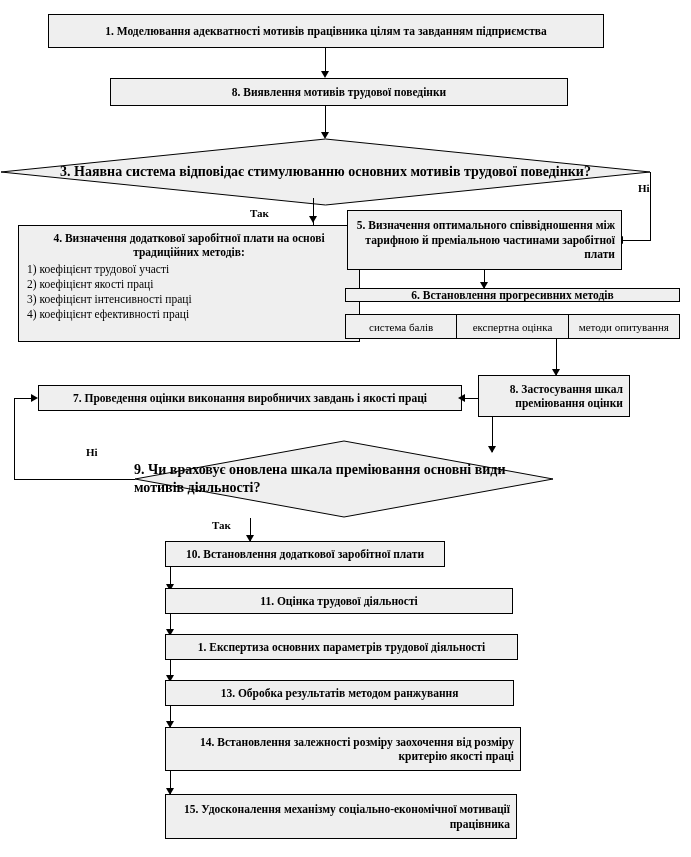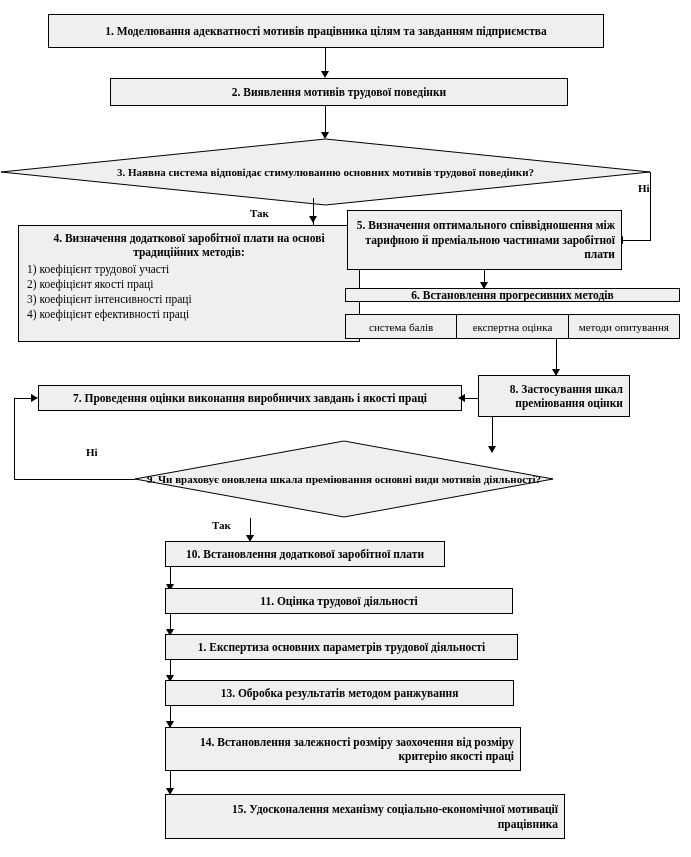--- a/index.html
+++ b/index.html
@@ -62,22 +62,22 @@
   }
   .diamond-label {
     position: absolute;
     left: 0;
     top: 0;
     width: 100%;
     height: 100%;
     display: flex;
     align-items: center;
     justify-content: center;
-    text-align: right;
-    font-size: 11px;
+    text-align: left;
+    font-size: 14px;
     line-height: 1.3;
     font-weight: bold;
     pointer-events: none;
   }
   .subrow {
     position: absolute;
     box-sizing: border-box;
     border: 1px solid #000000;
     background: #efefef;
     display: flex;
@@ -131,21 +131,21 @@
 </head>
 <body>
 
 <div id="canvas">
 
   <div class="box" style="left:48px; top:14px; width:556px; height:34px;">1. Моделювання адекватності мотивів працівника цілям та завданням підприємства</div>
 
   <div class="edge v" style="left:325px; top:48px; height:25px;"></div>
   <div class="arrow down" style="left:321px; top:71px;"></div>
 
-  <div class="box" style="left:110px; top:78px; width:458px; height:28px;">2. Виявлення мотивів трудової поведінки</div>
+  <div class="box" style="left:110px; top:78px; width:458px; height:28px;">8. Виявлення мотивів трудової поведінки</div>
 
   <div class="edge v" style="left:325px; top:106px; height:30px;"></div>
   <div class="arrow down" style="left:321px; top:132px;"></div>
 
   <div class="diamond-wrap" style="left:0px; top:138px; width:651px; height:68px;">
     <svg width="651" height="68" viewBox="0 0 651 68">
       <polygon points="325.5,1 650,34 325.5,67 1,34" fill="#efefef" stroke="#000000" stroke-width="1"></polygon>
     </svg>
     <div class="diamond-label">3. Наявна система відповідає стимулюванню основних мотивів трудової поведінки?</div>
   </div>
@@ -231,15 +231,15 @@
   <div class="box" style="left:165px; top:680px; width:349px; height:26px;">13. Обробка результатів методом ранжування</div>
 
   <div class="edge v" style="left:170px; top:706px; height:22px;"></div>
   <div class="arrow down" style="left:166px; top:721px;"></div>
 
   <div class="box" style="left:165px; top:727px; width:356px; height:44px;">14. Встановлення залежності розміру заохочення від розміру критерію якості праці</div>
 
   <div class="edge v" style="left:170px; top:771px; height:24px;"></div>
   <div class="arrow down" style="left:166px; top:788px;"></div>
 
-  <div class="box" style="left:165px; top:794px; width:400px; height:45px;">15. Удосконалення механізму соціально-економічної мотивації працівника</div>
+  <div class="box" style="left:165px; top:794px; width:352px; height:45px;">15. Удосконалення механізму соціально-економічної мотивації працівника</div>
 
 </div>
 
 </body></html>

